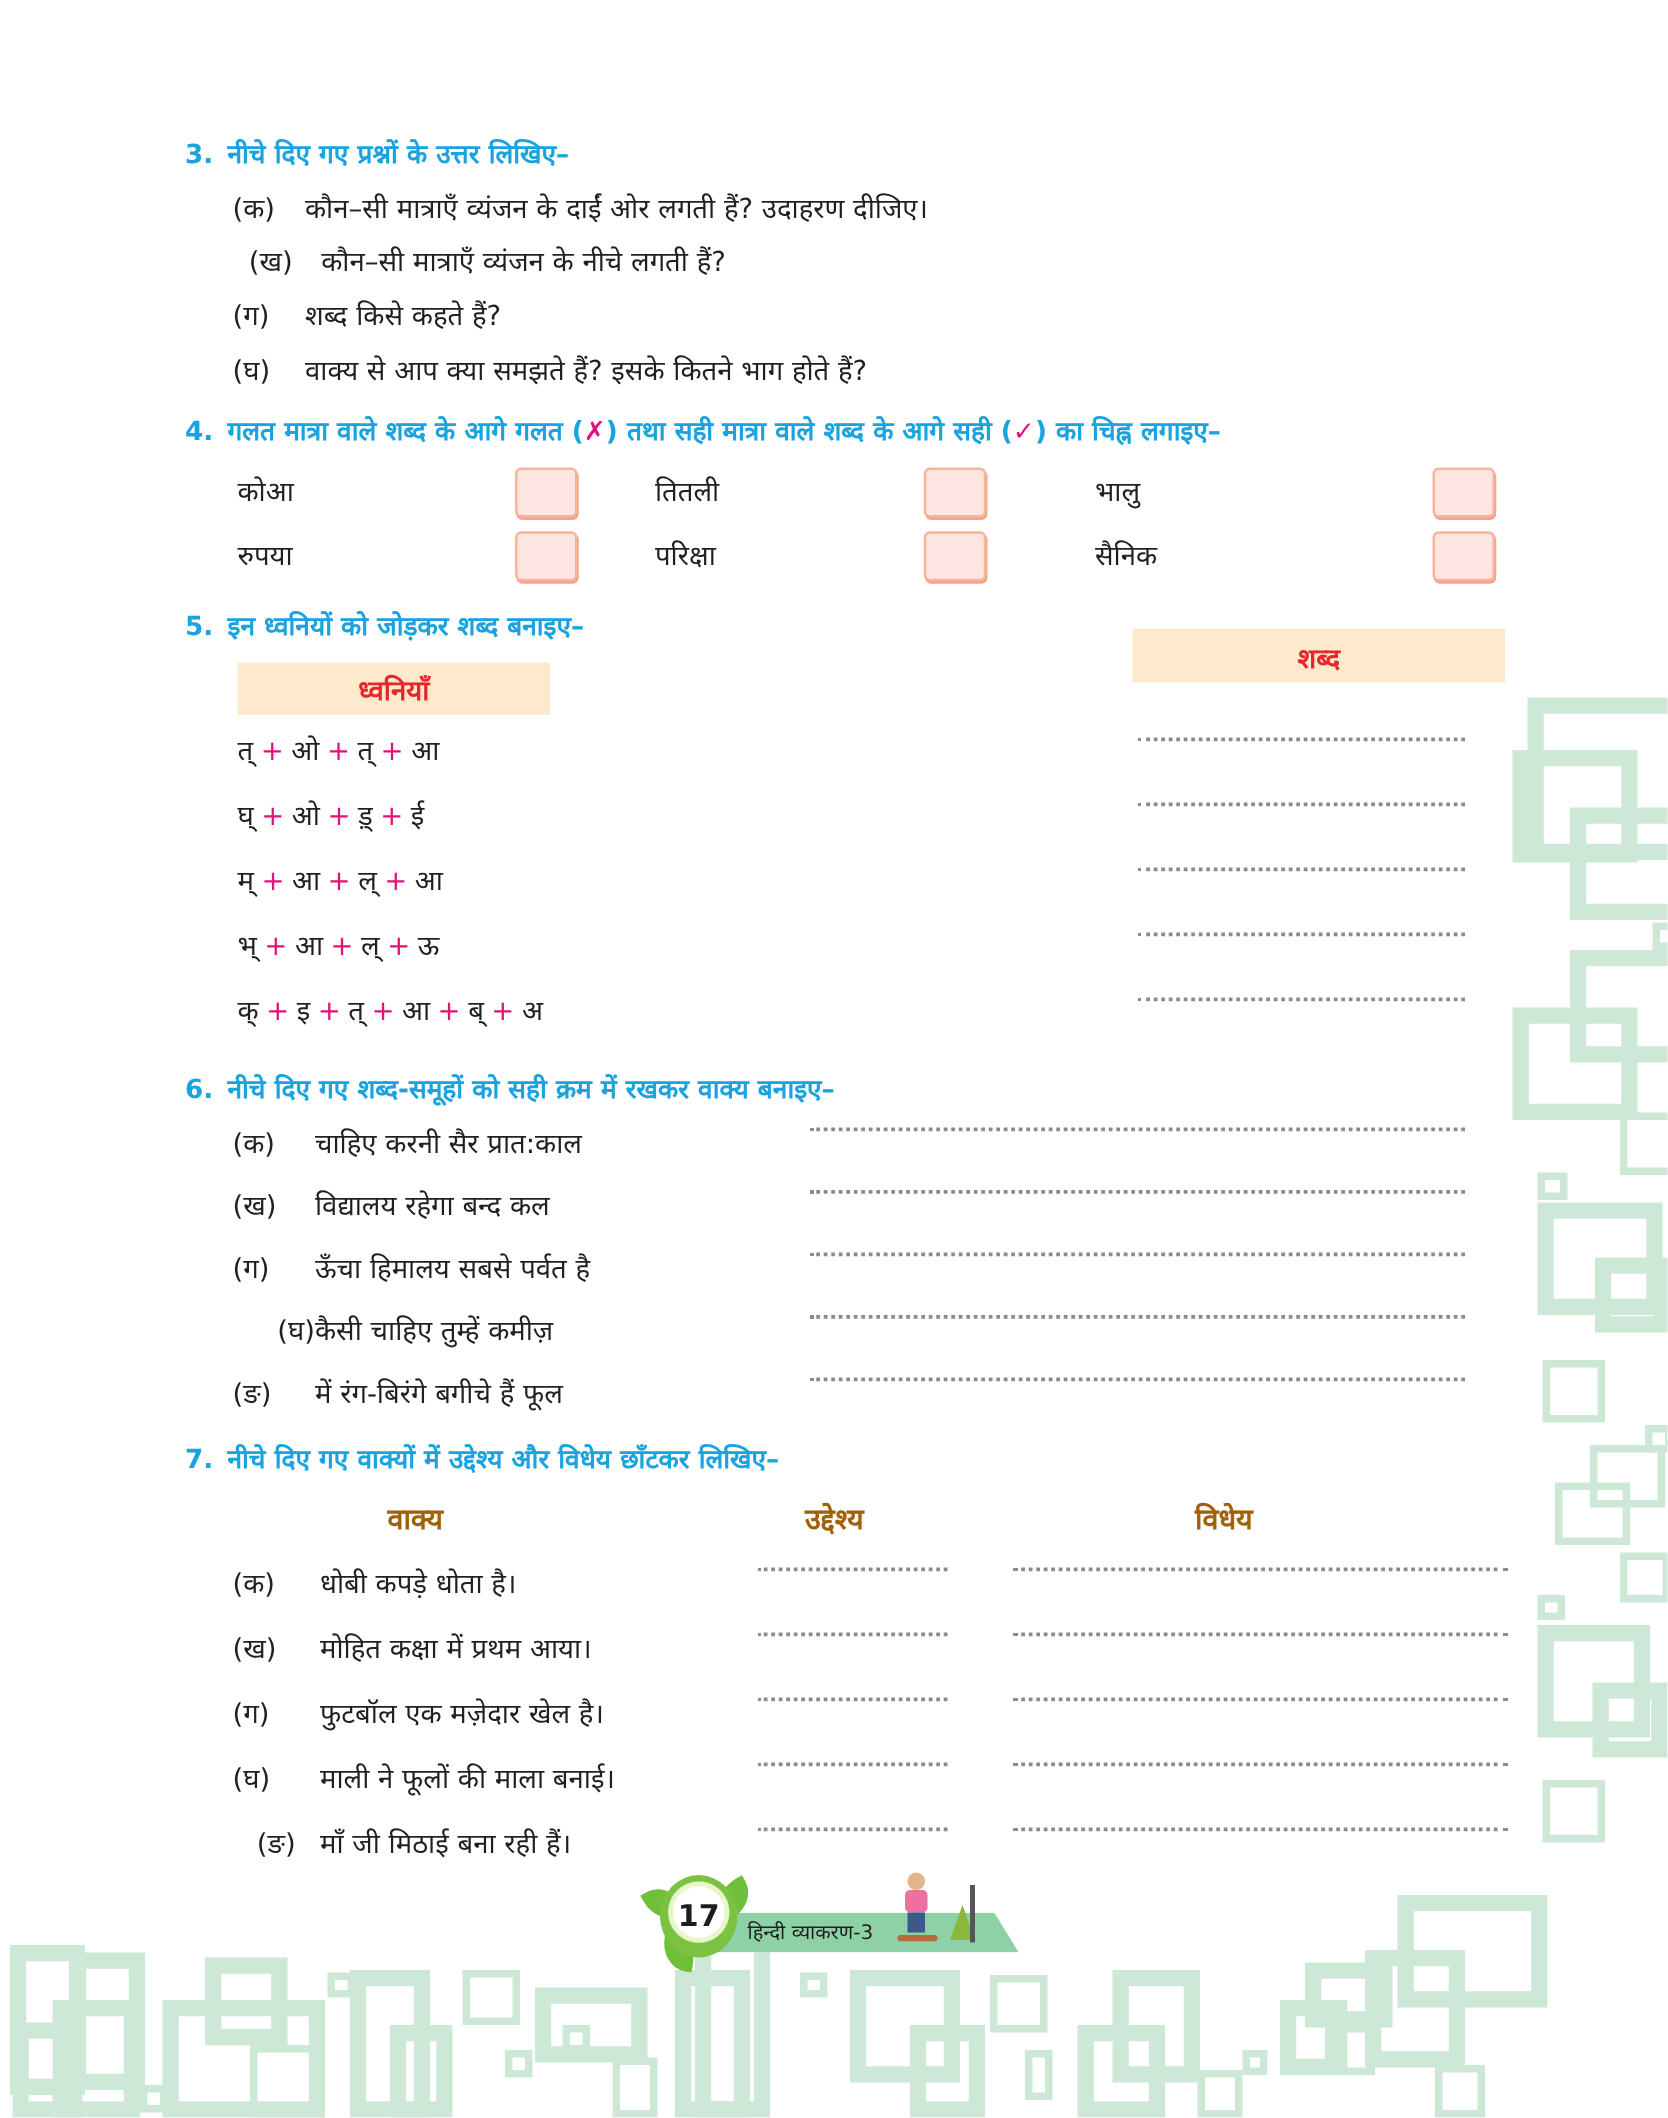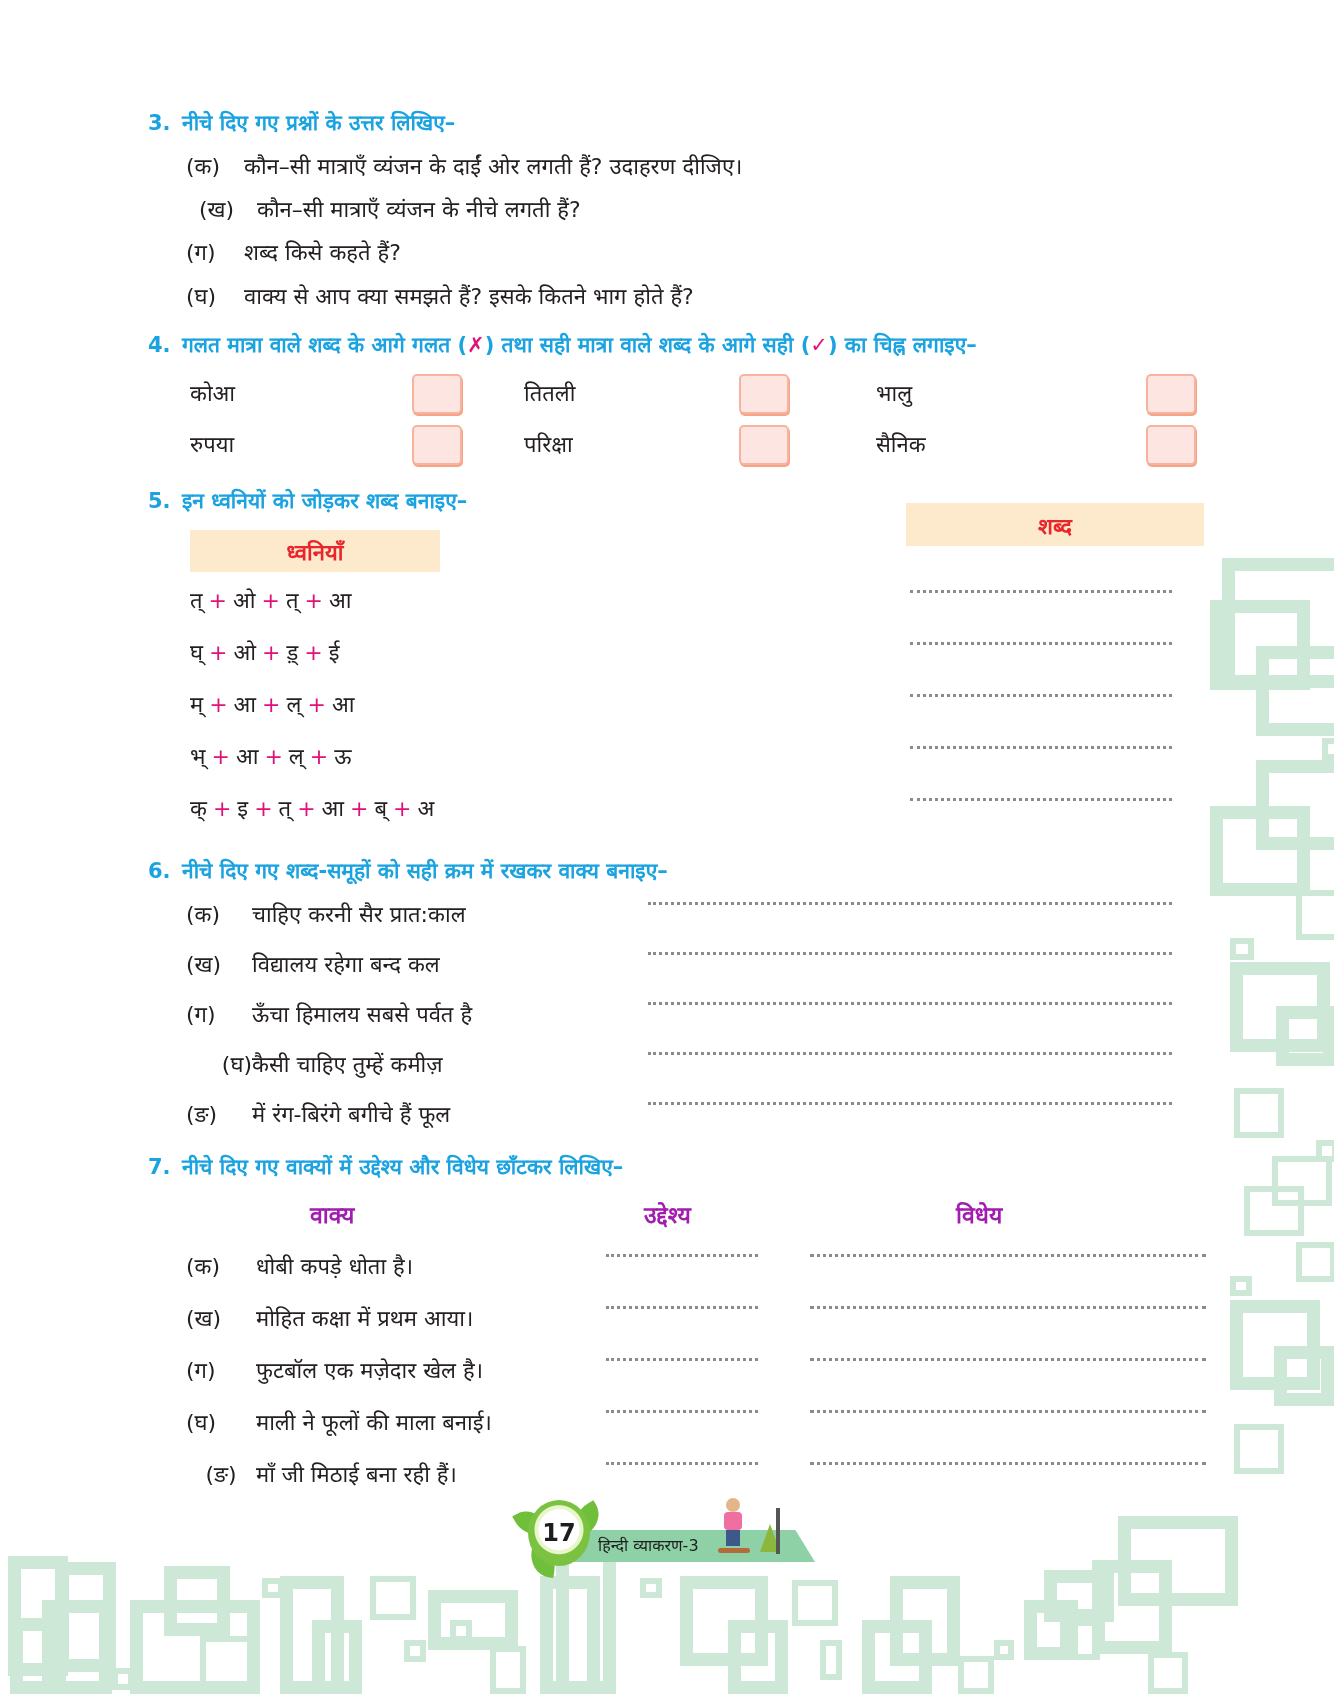--- a/index.html
+++ b/index.html
@@ -29,21 +29,21 @@
   .hdr-box {
     position: absolute; background: #fde9cb;
     color: #e8262d; font-weight: bold; font-size: 22px;
     display: flex; align-items: center; justify-content: center;
   }
   .dots {
     position: absolute; height: 0; border-bottom: 3px dotted #8b8b8b;
   }
   .plus { color: #e0127a; margin: 0 6px; }
   .col-hdr {
-    position: absolute; color: #a21caf; font-weight: bold; font-size: 23px;
+    position: absolute; color: #a16207; font-weight: bold; font-size: 23px;
     white-space: nowrap;
   }
   .deco { position: absolute; border: 13px solid #cde8d6; box-sizing: border-box; }
   .deco.thin { border-width: 6px; }
   .footer-band {
     position: absolute; left: 570px; top: 1530px; width: 245px; height: 32px;
     background: #8fd1a6;
     clip-path: polygon(0 0, 92% 0, 100% 100%, 0 100%);
   }
   .footer-text {

